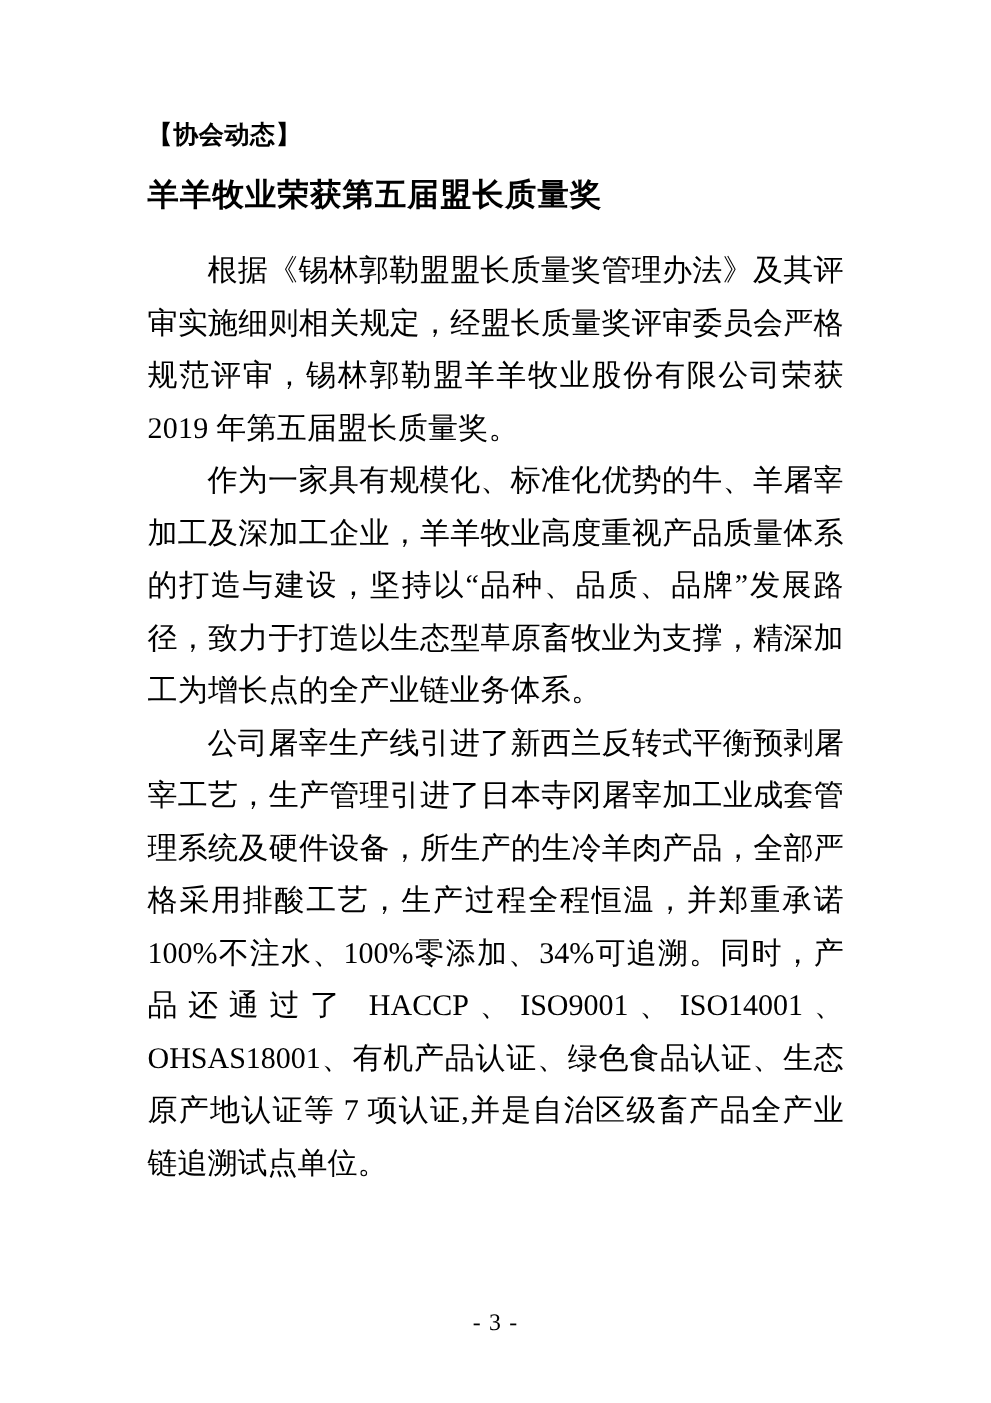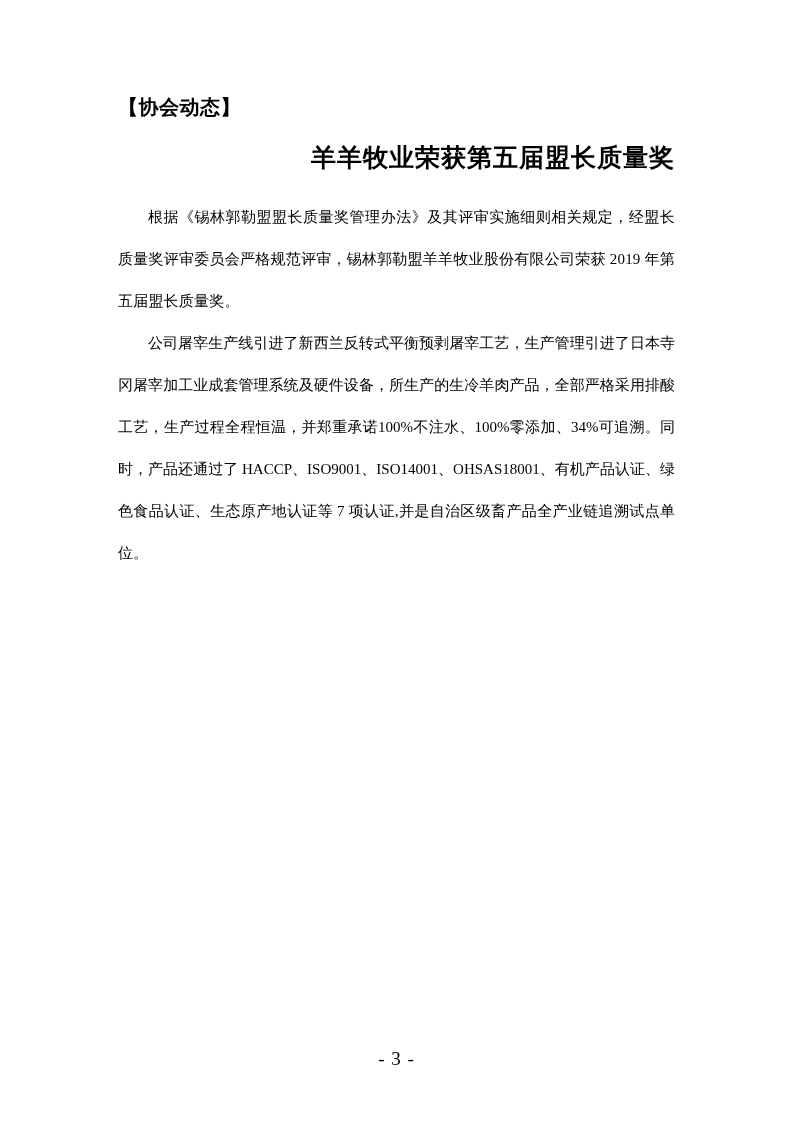--- a/index.html
+++ b/index.html
@@ -26,30 +26,30 @@
   }
   .section-tag {
     font-family: "DejaVu Serif", "Liberation Serif", serif;
     font-size: 20px;
     font-weight: bold;
     letter-spacing: 0.5px;
     margin: 0 0 22px 0;
     line-height: 1.2;
   }
   .doc-title {
-    text-align: right;
-    font-family: Liberation Sans, sans-serif;
+    text-align: left;
+    font-family: Liberation Serif, serif;
     font-size: 25px;
     font-weight: bold;
     letter-spacing: 1px;
     margin: 10px 0 22px 0;
     line-height: 1.3;
   }
   .para {
-    font-size: 15px;
+    font-size: 24px;
     line-height: 42px;
     text-align: justify;
     text-align-last: left;
     text-justify: inter-ideograph;
     margin: 0 0 0 0;
     text-indent: 2em;
     letter-spacing: 0.2px;
   }
   .para.tight {
     letter-spacing: 0;
@@ -69,19 +69,20 @@
 <body>
 
 <div class="page">
 
   <div class="section-tag">【协会动态】</div>
 
   <h1 class="doc-title">羊羊牧业荣获第五届盟长质量奖</h1>
 
   <p class="para">根据《锡林郭勒盟盟长质量奖管理办法》及其评审实施细则相关规定，经盟长质量奖评审委员会严格规范评审，锡林郭勒盟羊羊牧业股份有限公司荣获 2019 年第五届盟长质量奖。</p>
 
+  <p class="para">作为一家具有规模化、标准化优势的牛、羊屠宰加工及深加工企业，羊羊牧业高度重视产品质量体系的打造与建设，坚持以“品种、品质、品牌”发展路径，致力于打造以生态型草原畜牧业为支撑，精深加工为增长点的全产业链业务体系。</p>
 
   <p class="para tight">公司屠宰生产线引进了新西兰反转式平衡预剥屠宰工艺，生产管理引进了日本寺冈屠宰加工业成套管理系统及硬件设备，所生产的生冷羊肉产品，全部严格采用排酸工艺，生产过程全程恒温，并郑重承诺100%不注水、100%零添加、34%可追溯。同时，产品还通过了 HACCP、ISO9001、ISO14001、OHSAS18001、有机产品认证、绿色食品认证、生态原产地认证等 7 项认证,并是自治区级畜产品全产业链追溯试点单位。</p>
 
 
   <div class="page-number">- 3 -</div>
 
 </div>
 
 </body></html>

